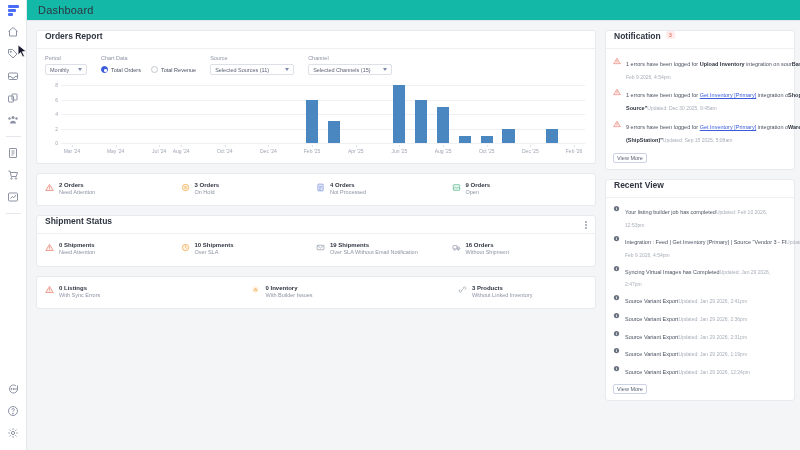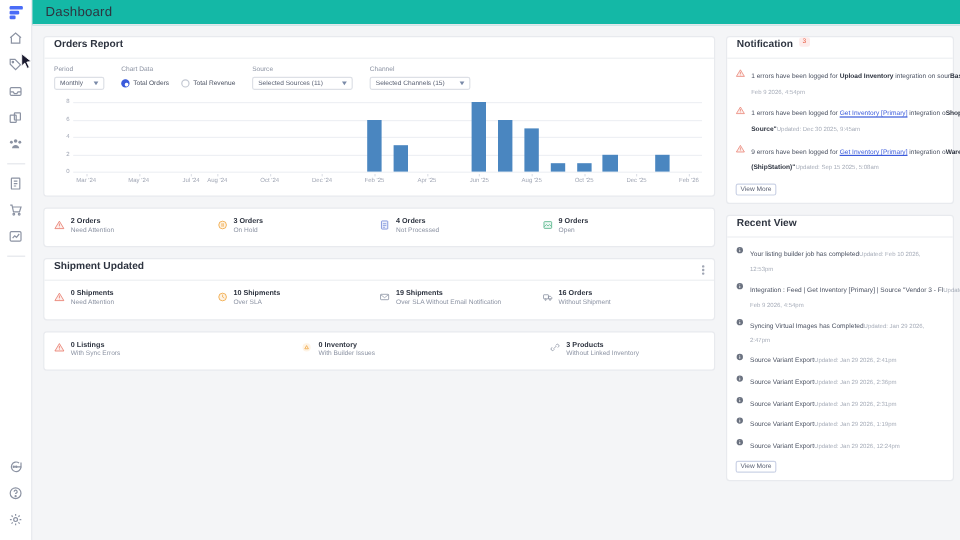--- a/index.html
+++ b/index.html
@@ -416,21 +416,21 @@
                 <span class="stat-txt">
                   <span class="stat-n">9 Orders</span>
                   <span class="stat-l">Open</span>
                 </span>
               </div>
             </div>
         </div>
 
         <div class="card">
           <div class="card-head">
-            <span class="card-title">Shipment Updated</span>
+            <span class="card-title">Shipment Status</span>
             <span class="head-right">
               <span class="dots">
                   <i></i>
                   <i></i>
                   <i></i>
                 </span>
             </span>
           </div>
           <div class="status-row" id="shipment-status-row">
               <div class="stat">

